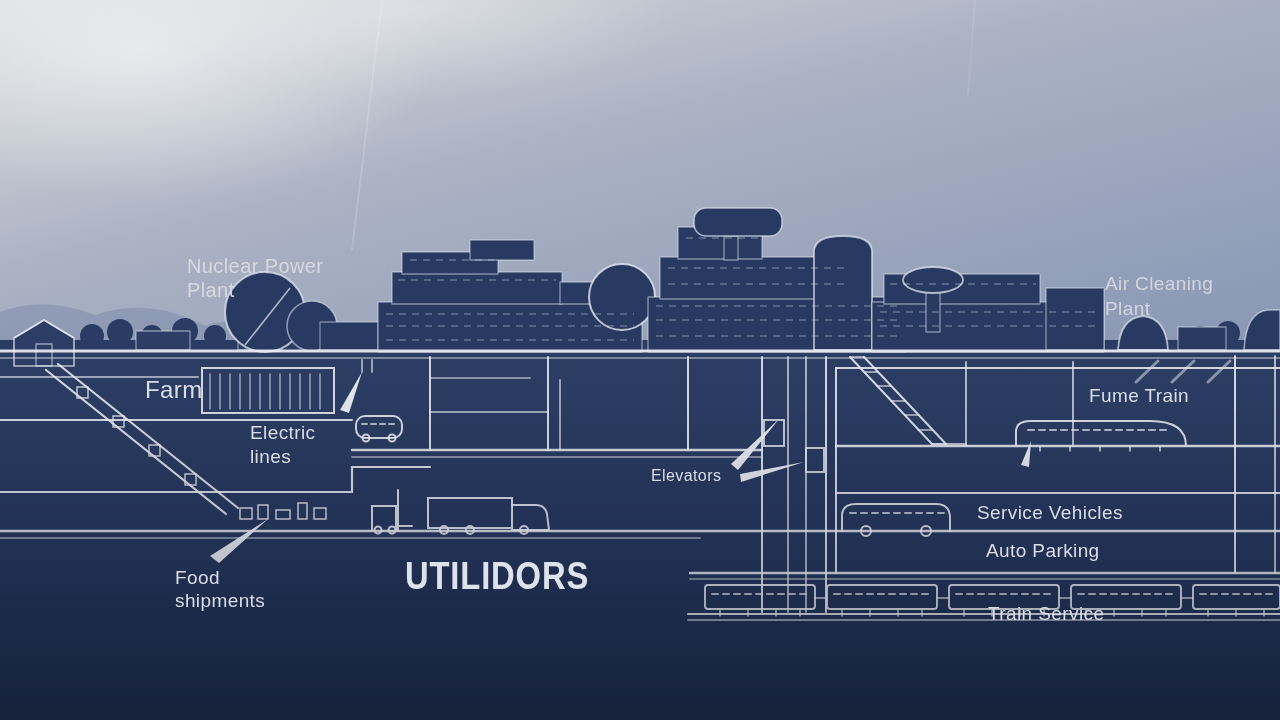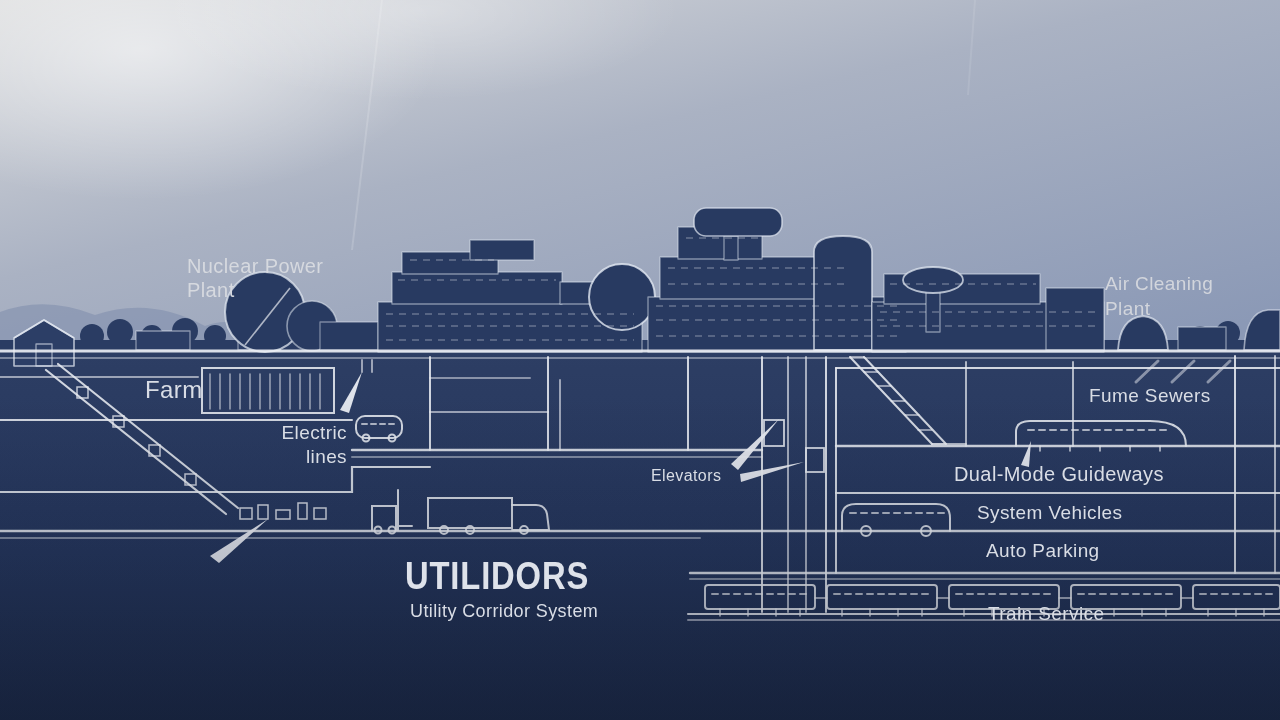--- a/index.html
+++ b/index.html
@@ -10,21 +10,21 @@
     -webkit-font-smoothing:antialiased;
   }
   .stage svg{position:absolute;left:0;top:0;}
   .lbl{
     position:absolute;font-size:19px;line-height:23px;color:#d9dde5;
     letter-spacing:.4px;white-space:pre-line;user-select:none;
   }
   #lbl-nuclear{left:187px;top:254px;font-size:20px;line-height:24px;color:#d6d9df;}
   #lbl-air{left:1105px;top:271px;width:164px;text-align:left;line-height:25px;color:#d2d5dc;}
   #lbl-farm{left:97px;top:378px;font-size:24px;margin-left:48px;}
-  #lbl-electric{left:250px;top:421px;width:97px;text-align:right;line-height:24px;}
+  #lbl-electric{left:250px;top:421px;width:97px;line-height:24px;}
   #lbl-food{left:175px;top:566px;line-height:23px;}
   #lbl-elevators{left:651px;top:464px;font-size:16px;}
   #lbl-fume{left:1089px;top:384px;}
   #lbl-dual{left:954px;top:463px;font-size:20px;}
   #lbl-service{left:977px;top:501px;}
   #lbl-auto{left:986px;top:539px;}
   #lbl-train{left:988px;top:602px;}
   .title{
     position:absolute;left:405px;top:554px;font-size:39px;font-weight:700;
     color:#dee2ea;letter-spacing:1px;transform:scaleX(.84);transform-origin:left top;
@@ -334,22 +334,22 @@
     <rect x="0" y="0" width="1280" height="720" fill="url(#vig)"></rect>
   </svg>
 
   <div class="lbl" id="lbl-nuclear">Nuclear Power
 Plant</div>
   <div class="lbl" id="lbl-air">Air Cleaning
 Plant</div>
   <div class="lbl" id="lbl-farm">Farm</div>
   <div class="lbl" id="lbl-electric">Electric
 lines</div>
+  <div class="lbl" id="lbl-food">Food
+shipments</div>
   <div class="lbl" id="lbl-elevators">Elevators</div>
-  <div class="lbl" id="lbl-fume">Fume Sewers</div>
-  <div class="lbl" id="lbl-dual">Dual-Mode Guideways</div>
-  <div class="lbl" id="lbl-service">System Vehicles</div>
+  <div class="lbl" id="lbl-fume">Fume Train</div>
+  <div class="lbl" id="lbl-service">Service Vehicles</div>
   <div class="lbl" id="lbl-auto">Auto Parking</div>
   <div class="lbl" id="lbl-train">Train Service</div>
 
   <div class="title">UTILIDORS</div>
-  <div class="subtitle">Utility Corridor System</div>
 </div>
 
 </body></html>

